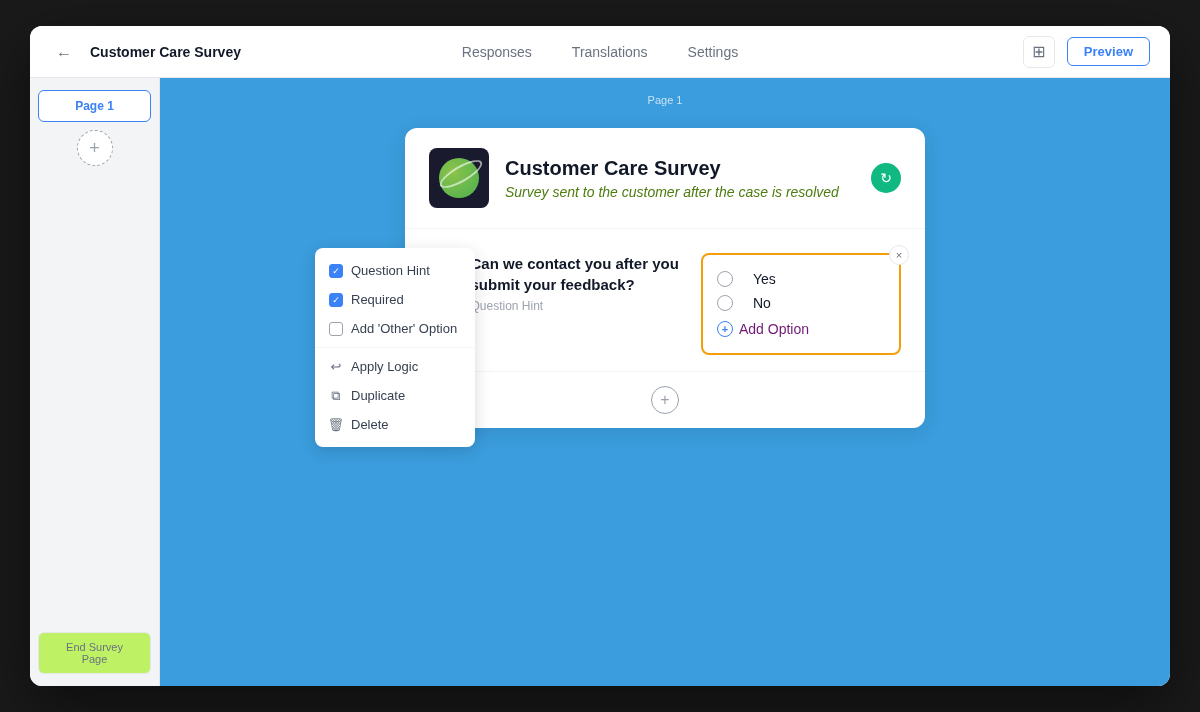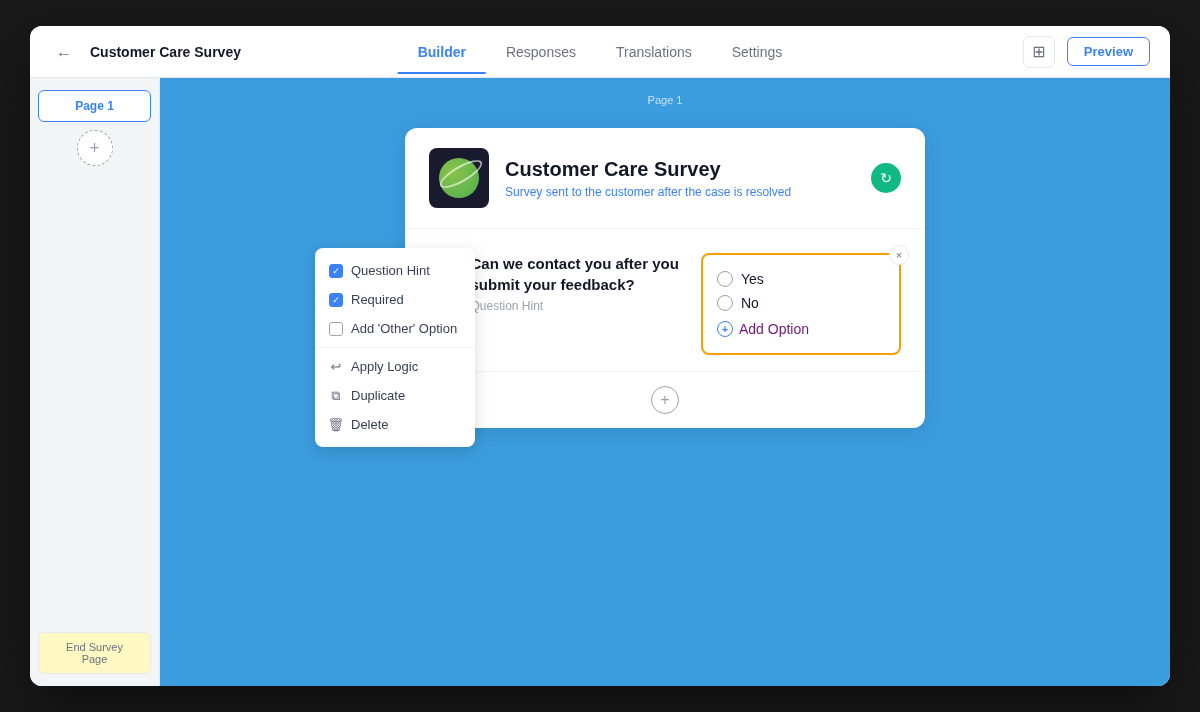--- a/index.html
+++ b/index.html
@@ -142,21 +142,21 @@
       display: flex;
       align-items: center;
       justify-content: center;
       cursor: pointer;
       color: #9ca3af;
       font-size: 18px;
     }
     .end-survey-item {
       margin-top: auto;
       width: 100%;
-      background: #fef9c3;
+      background: #bef264;
       border: 1px solid #e5e7eb;
       border-radius: 6px;
       padding: 8px 6px;
       text-align: center;
       font-size: 11px;
       color: #6b7280;
       cursor: pointer;
     }
     
     .canvas {
@@ -226,22 +226,23 @@
     .survey-header-info {
       flex: 1;
     }
     .survey-title-card {
       font-size: 20px;
       font-weight: 700;
       color: #111827;
       margin-bottom: 4px;
     }
     .survey-subtitle {
-      font-size: 12px;
-      color: #3b82f6;
+      font-size: 14px;
+      color: #4d7c0f;
+      font-style: italic;
     }
     .refresh-icon-btn {
       width: 30px;
       height: 30px;
       background: #10b981;
       border-radius: 50%;
       display: flex;
       align-items: center;
       justify-content: center;
       color: #fff;
@@ -271,21 +272,21 @@
     .options-box {
       border: 2px solid #f59e0b;
       border-radius: 8px;
       padding: 12px 14px;
       position: relative;
       min-width: 200px;
     }
     .option-item {
       display: flex;
       align-items: center;
-      gap: 8px;
+      gap: 20px;
       padding: 4px 0;
     }
     .radio-circle {
       width: 16px;
       height: 16px;
       border-radius: 50%;
       border: 1.5px solid #9ca3af;
       flex-shrink: 0;
     }
     .option-label {
@@ -413,21 +414,20 @@
 </head>
 <body>
 
 <div class="browser-window">
 
   <div class="top-bar" style="position:relative;">
     <div class="back-btn">←</div>
     <span class="survey-title-top">Customer Care Survey</span>
 
     <div class="nav-tabs">
-      <div class="nav-tab active">Builder</div>
       <div class="nav-tab">Responses</div>
       <div class="nav-tab">Translations</div>
       <div class="nav-tab">Settings</div>
     </div>
 
     <div class="top-bar-right">
       <div class="icon-btn">⊞</div>
       <button class="preview-btn">Preview</button>
     </div>
   </div>

